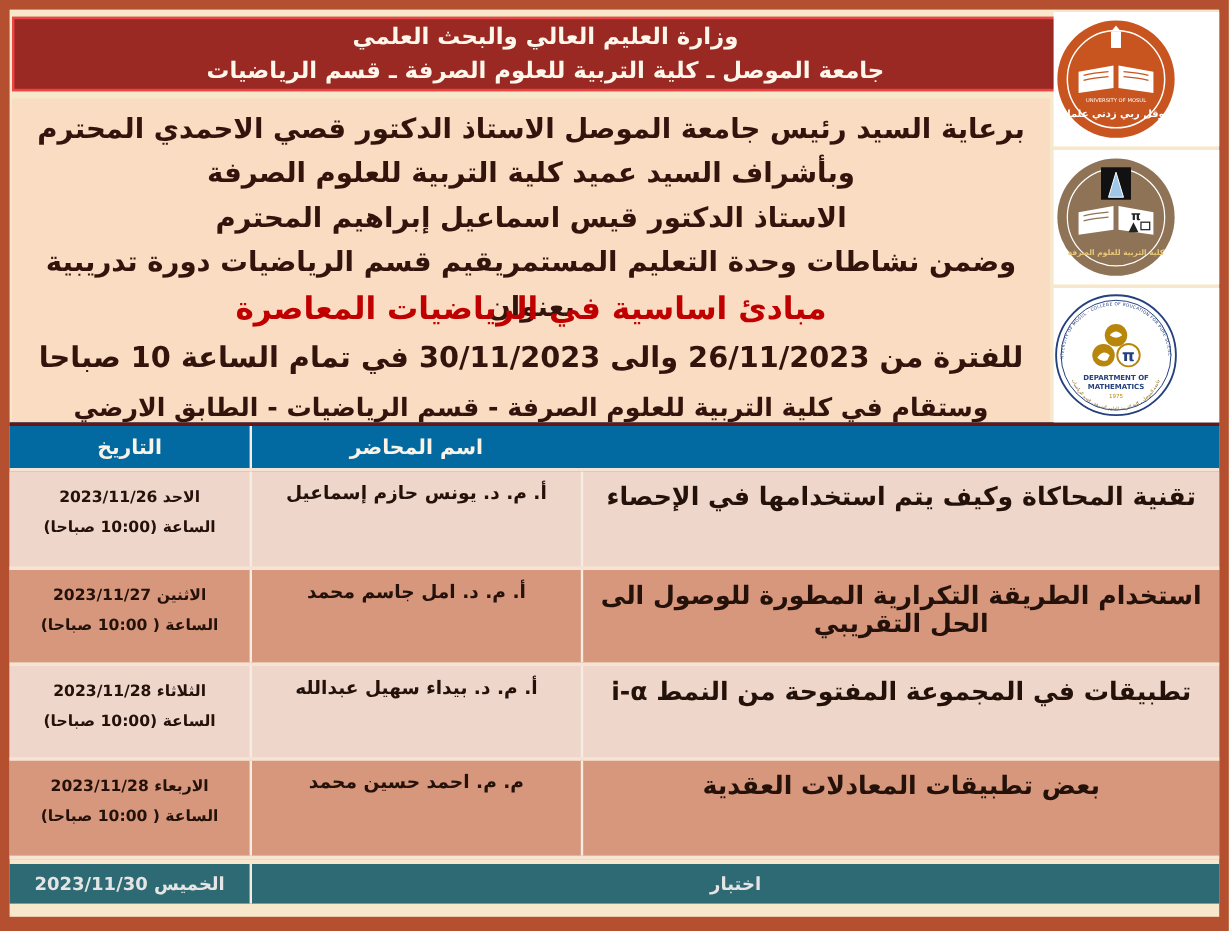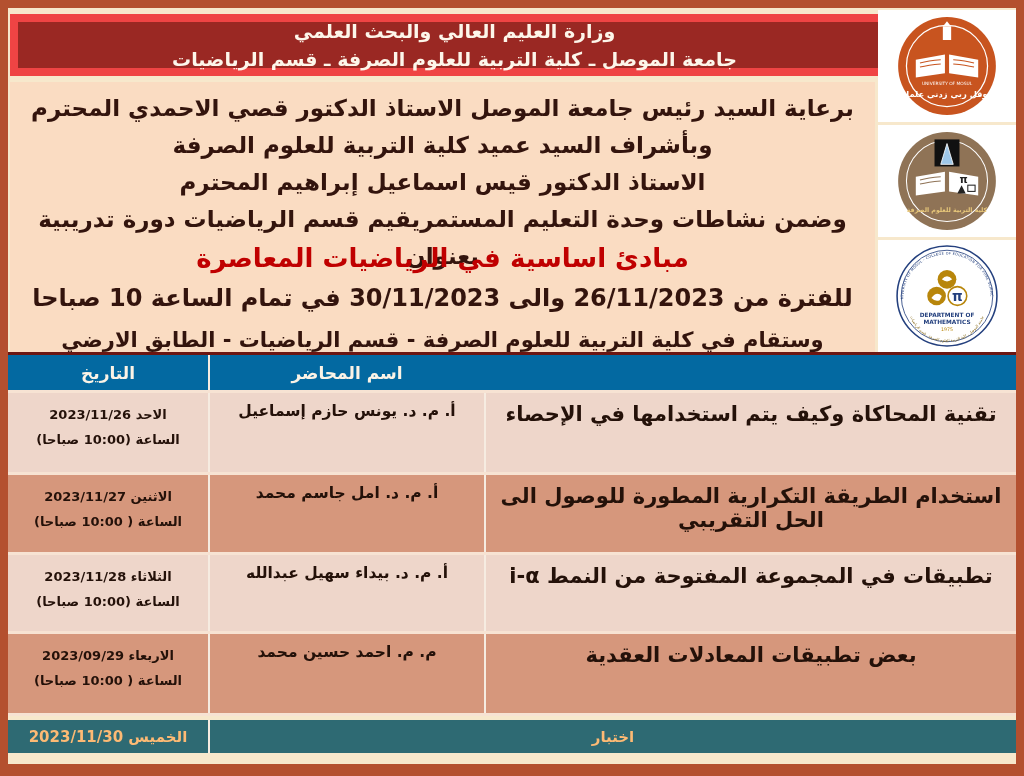--- a/index.html
+++ b/index.html
@@ -8,21 +8,21 @@
     background:#b4502f;
     font-family:"DejaVu Sans",sans-serif;
   }
   .page{
     position:absolute;left:8px;top:8px;width:1008px;height:756px;
     background:#f7e8cc;
   }
   
   .banner{
     position:absolute;left:2px;top:6px;width:889px;height:62px;
-    background:#9a2823;border:8px solid #ef4444;box-sizing:border-box;
+    background:#9a2823;border:2px solid #ef4444;box-sizing:border-box;
     display:flex;flex-direction:column;justify-content:center;align-items:center;
     direction:rtl;color:#fdf6ea;font-weight:bold;font-size:19px;line-height:28px;
   }
   
   .intro{
     position:absolute;left:2px;top:74px;width:865px;height:270px;
     background:#fadcc2;
     direction:rtl;text-align:center;color:#33140d;font-weight:bold;
     padding-top:8px;box-sizing:border-box;
   }
@@ -30,21 +30,21 @@
   .intro .course-title{font-size:26px;height:40px;line-height:40px;color:#c00000;}
   .intro .period{font-size:24px;height:40px;line-height:40px;}
   .intro .location{font-size:21px;height:40px;line-height:44px;}
   
   .logo-col{
     position:absolute;left:870px;top:2px;width:138px;height:342px;z-index:5;
     display:flex;flex-direction:column;gap:3px;
   }
   .logo-card{
     background:#ffffff;height:112px;flex:1 1 auto;
-    display:flex;align-items:center;justify-content:center;
+    display:flex;align-items:center;justify-content:flex-start;
   }
   
   .sched{position:absolute;left:0;top:344px;width:1008px;}
   .t-header{
     height:41px;background:#0369a1;border-top:3px solid #6b1612;
     display:grid;grid-template-columns:200px 276px 1fr;
     color:#fbf3e6;font-weight:bold;font-size:17px;
     border-bottom:3px solid #f7e3d3;box-sizing:border-box;
   }
   .t-header .hc{display:flex;align-items:center;justify-content:center;direction:rtl;}
@@ -55,21 +55,21 @@
   .row-light{background:#eed6ca;}
   .row-dark{background:#d6977c;}
   .cell{direction:rtl;text-align:center;padding-top:9px;color:#241109;font-weight:bold;}
   .c-date{font-size:13px;line-height:25px;}
   .c-lect{font-size:15.5px;}
   .c-title{font-size:21px;}
   .vline{border-left:2px solid #f6ece1;}
   .t-footer{
     margin-top:4px;height:33px;background:#2e6a73;
     display:grid;grid-template-columns:200px 1fr;
-    color:#fdba74;font-weight:bold;font-size:15px;
+    color:#e5e5e5;font-weight:bold;font-size:15px;
   }
   .t-footer .fc{display:flex;align-items:center;justify-content:center;direction:rtl;}
   .t-footer .fc-label{border-left:2px solid #f6ece1;}
   svg text{font-family:"DejaVu Sans",sans-serif;}
 </style>
 </head>
 <body>
 
 <div class="page">
 
@@ -176,21 +176,21 @@
       <div class="cell c-date">
         <div>الثلاثاء 2023/11/28</div>
         <div>الساعة (10:00 صباحا)</div>
       </div>
       <div class="cell c-lect vline">أ. م. د. بيداء سهيل عبدالله</div>
       <div class="cell c-title vline">تطبيقات في المجموعة المفتوحة من النمط  i-α</div>
     </div>
 
     <div class="t-row row-dark" style="height:82px;">
       <div class="cell c-date">
-        <div>الاربعاء 2023/09/29</div>
+        <div>الاربعاء 2023/11/28</div>
         <div>الساعة ( 10:00 صباحا)</div>
       </div>
       <div class="cell c-lect vline">م. م. احمد حسين محمد</div>
       <div class="cell c-title vline">بعض تطبيقات المعادلات العقدية</div>
     </div>
 
     <div class="t-footer">
       <div class="fc">الخميس 2023/11/30</div>
       <div class="fc fc-label">اختبار</div>
     </div>

